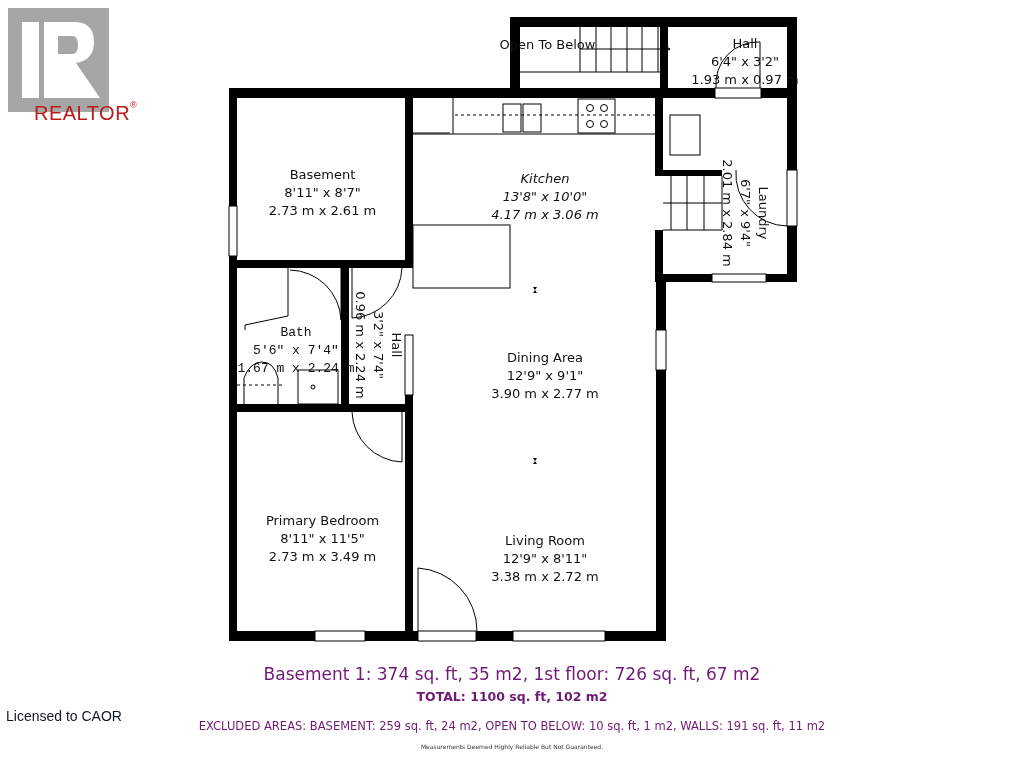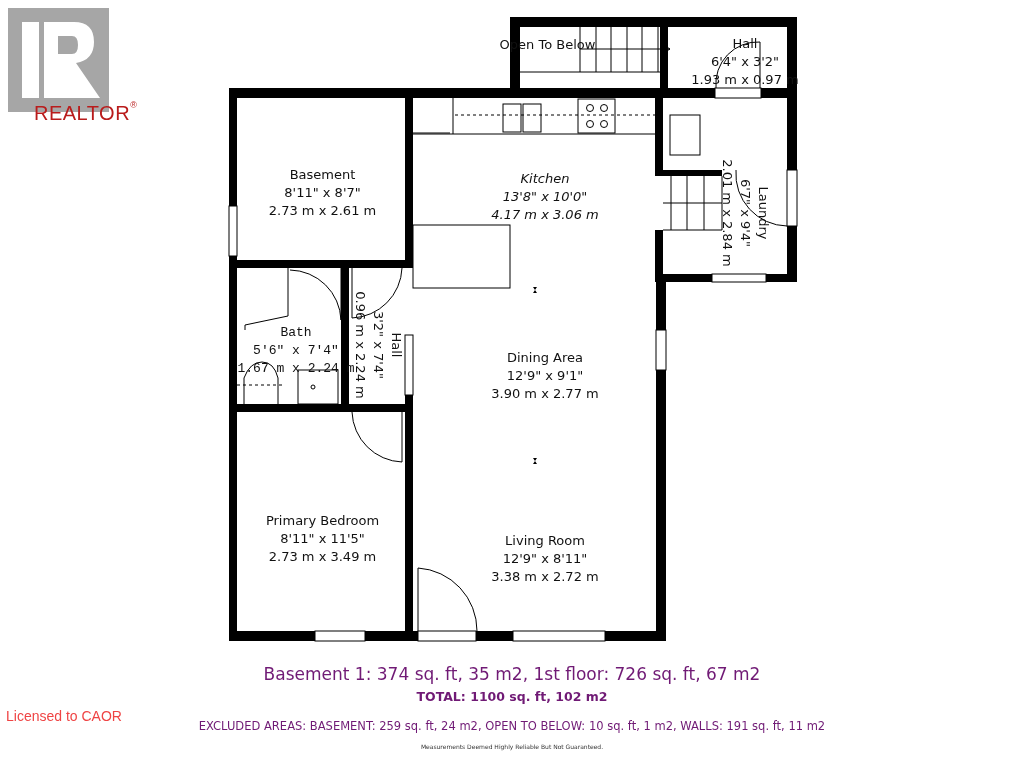--- a/index.html
+++ b/index.html
@@ -9,21 +9,21 @@
     .logo-text sup { font-size: 9px; vertical-align: top; position: relative; top: -2px; }
     svg.plan { position: absolute; left: 0; top: 0; }
     .room-label { position: absolute; text-align: center; font-family: "DejaVu Sans", sans-serif; font-size: 13px; line-height: 18px; color: #111; white-space: nowrap; }
     .room-label.rot { transform-origin: center center; }
     .room-label span { display: block; }
     .footer { position: absolute; left: 0; width: 1024px; text-align: center; font-family: "DejaVu Sans", sans-serif; color: #701a75; }
     .total { top: 689px; font-size: 12.5px; font-weight: bold; }
     .line2 { top: 664px; font-size: 17px; }
     .line3 { top: 719px; font-size: 11.5px; }
     .disclaimer { top: 743px; font-size: 6px; color: #333; }
-    .license { position: absolute; left: 6px; top: 708px; font-family: "Liberation Sans", sans-serif; font-size: 14px; color: #ef4444; }
+    .license { position: absolute; left: 6px; top: 708px; font-family: "Liberation Sans", sans-serif; font-size: 14px; color: #0f172a; }
   </style>
 </head>
 <body>
 
 <svg class="logo" viewBox="0 0 101 104">
   <rect x="0" y="0" width="101" height="104" fill="#a6a6a6"></rect>
   <rect x="14" y="14" width="17" height="76" fill="#ffffff"></rect>
   <path d="M36 14 H66 Q86 14 86 34 Q86 52 68 55 L92 90 H36 Z M50 28 V46 H64 Q70 46 70 37 Q70 28 64 28 Z" fill="#ffffff" fill-rule="evenodd"></path>
 </svg>
 <div class="logo-text"><span>REALTOR</span><sup>®</sup></div>

